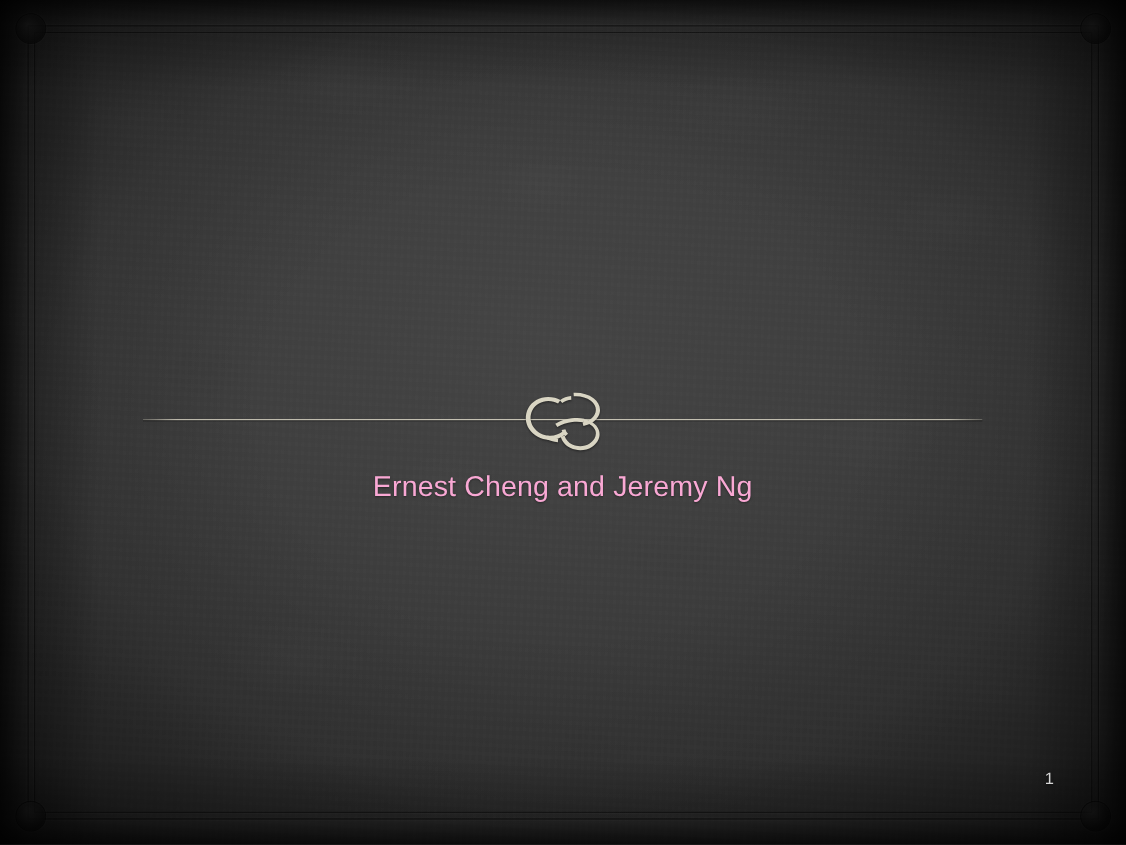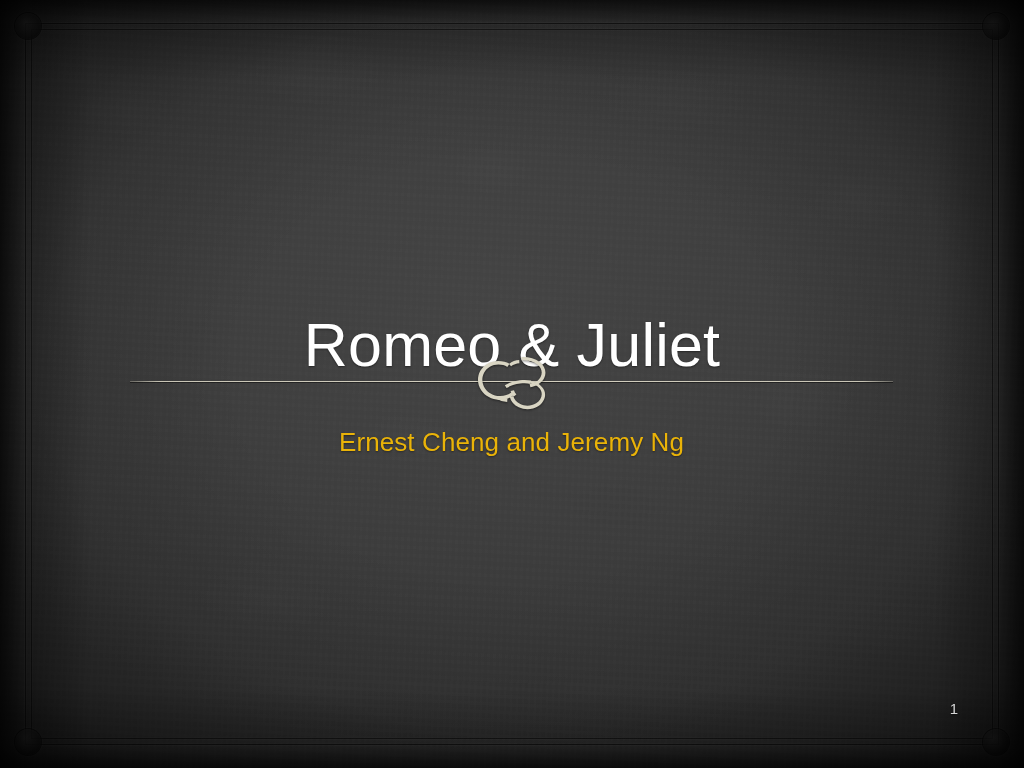--- a/index.html
+++ b/index.html
@@ -167,21 +167,21 @@
     line-height: 0;
     filter: drop-shadow(0 1px 1px rgba(0,0,0,.45));
   }
 
   .slide-subtitle {
     position: absolute;
     left: 130px;
     width: 763px;
     top: 427px;
     text-align: center;
-    color: #eab308;
+    color: #f9a8d4;
     font-size: 26px;
     font-weight: 400;
     letter-spacing: .1px;
     text-shadow: 0 1px 2px rgba(0,0,0,.4);
     white-space: nowrap;
   }
 
   .slide-number {
     position: absolute;
     right: 50px;
@@ -207,21 +207,20 @@
 
   <div class="corner-node tl"></div>
   <div class="corner-node tr"></div>
   <div class="corner-node bl"></div>
   <div class="corner-node br"></div>
 
   <div class="bg-vignette"></div>
 
   <div class="content">
 
-    <h1 class="slide-title">Romeo &amp; Juliet</h1>
 
     <div class="divider-wrap">
       <div class="divider-line"></div>
 
       <div class="ornament">
         <svg viewBox="0 0 96 64" width="96" height="64" xmlns="http://www.w3.org/2000/svg" aria-hidden="true">
           <g fill="#d9d5c3">
 
             <path d="M34.2 11.9c-7.8 0-14.6 4.0-18.0 10.2-3.3 6.0-2.9 13.4 1.0 19.2 3.9 5.8 10.6 9.3 17.9 9.6 5.6 .2 10.6-1.5 14.4-4.6l-2.0-3.0c-3.3 2.6-7.5 4.0-12.1 3.8-6.0-.3-11.4-3.2-14.5-7.9-3.1-4.7-3.4-10.6-.8-15.4 2.7-5.0 8.2-8.2 14.4-8.2 3.3 0 6.3 .8 8.8 2.3l2.2-3.2c-3.1-1.8-6.8-2.8-11.2-2.8z"></path>
 

